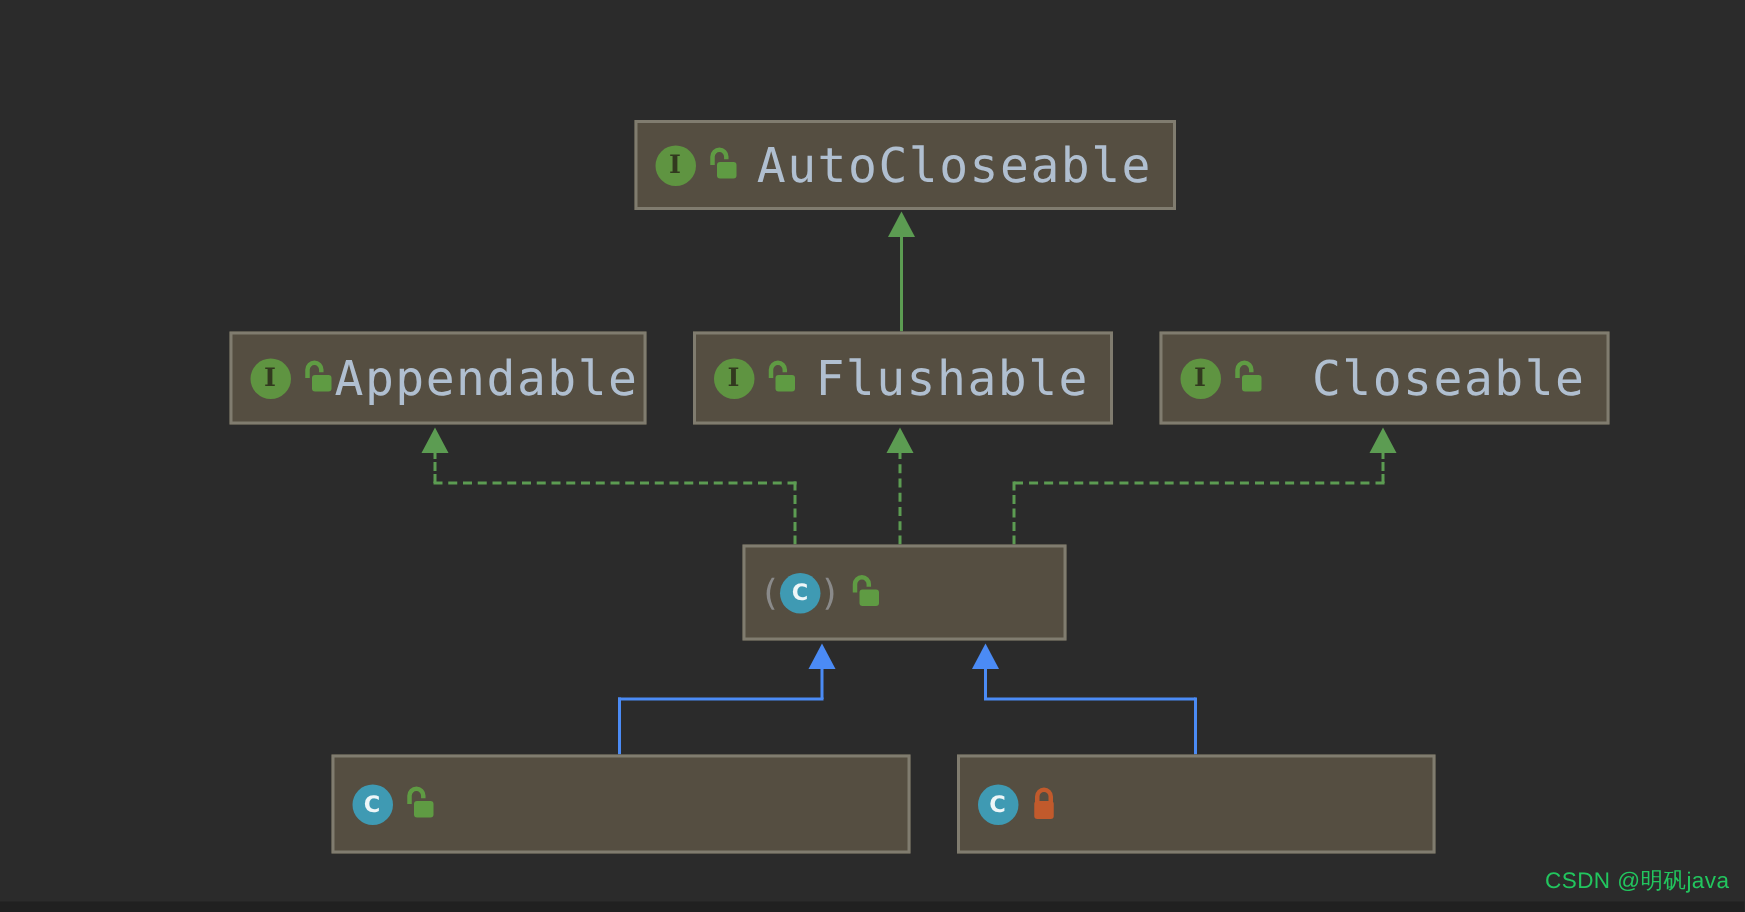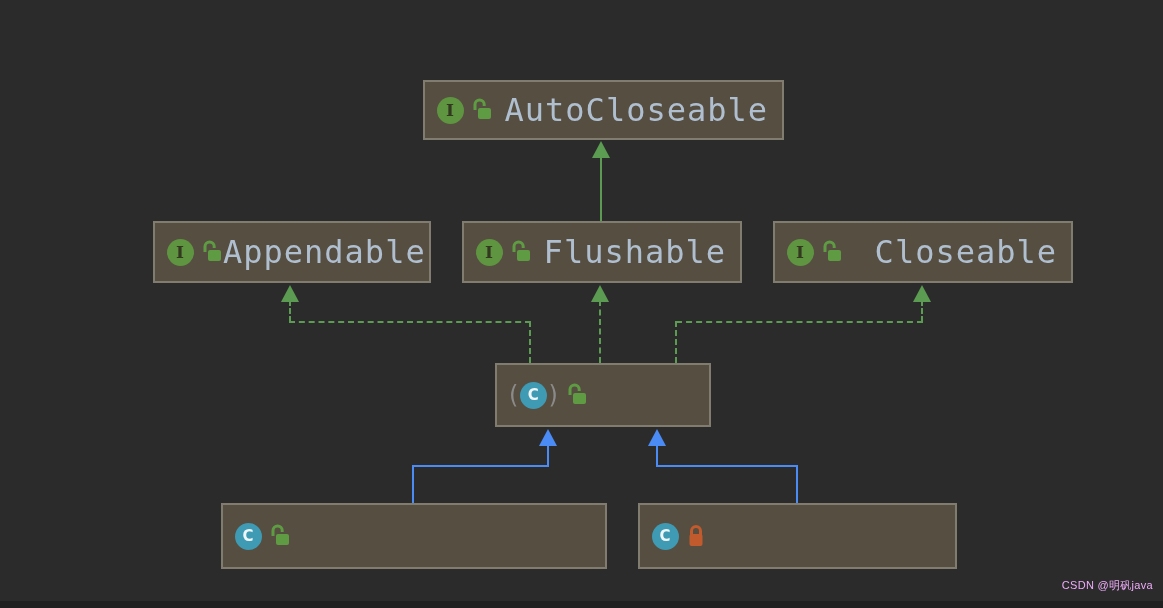--- a/index.html
+++ b/index.html
@@ -41,22 +41,22 @@
   .green-dash-h{border-top:2px dashed #5c9c52;}
   .blue-solid-v{border-left:2px solid #4b8bf5;}
   .blue-solid-h{border-top:2px solid #4b8bf5;}
   .arrow-up{position:absolute;width:0;height:0;border-left:9px solid transparent;border-right:9px solid transparent;}
   .arrow-green{border-bottom:17px solid #5c9c52;}
   .arrow-blue{border-bottom:17px solid #4b8bf5;}
 
   
   #watermark{
     position:absolute;right:10px;top:578px;
-    color:#f0abfc;font-family:"Liberation Sans","DejaVu Sans",sans-serif;
-    font-size:11px;letter-spacing:.3px;
+    color:#22c55e;font-family:"Liberation Sans","DejaVu Sans",sans-serif;
+    font-size:15px;letter-spacing:.3px;
   }
   #bottom-edge{position:absolute;left:0;bottom:0;width:100%;height:7px;background:#202020;}
 </style>
 </head>
 <body>
 
 <div id="stage">
 
   <div>
     <div class="arrow-up arrow-green" style="left:592px;top:141px;"></div>

